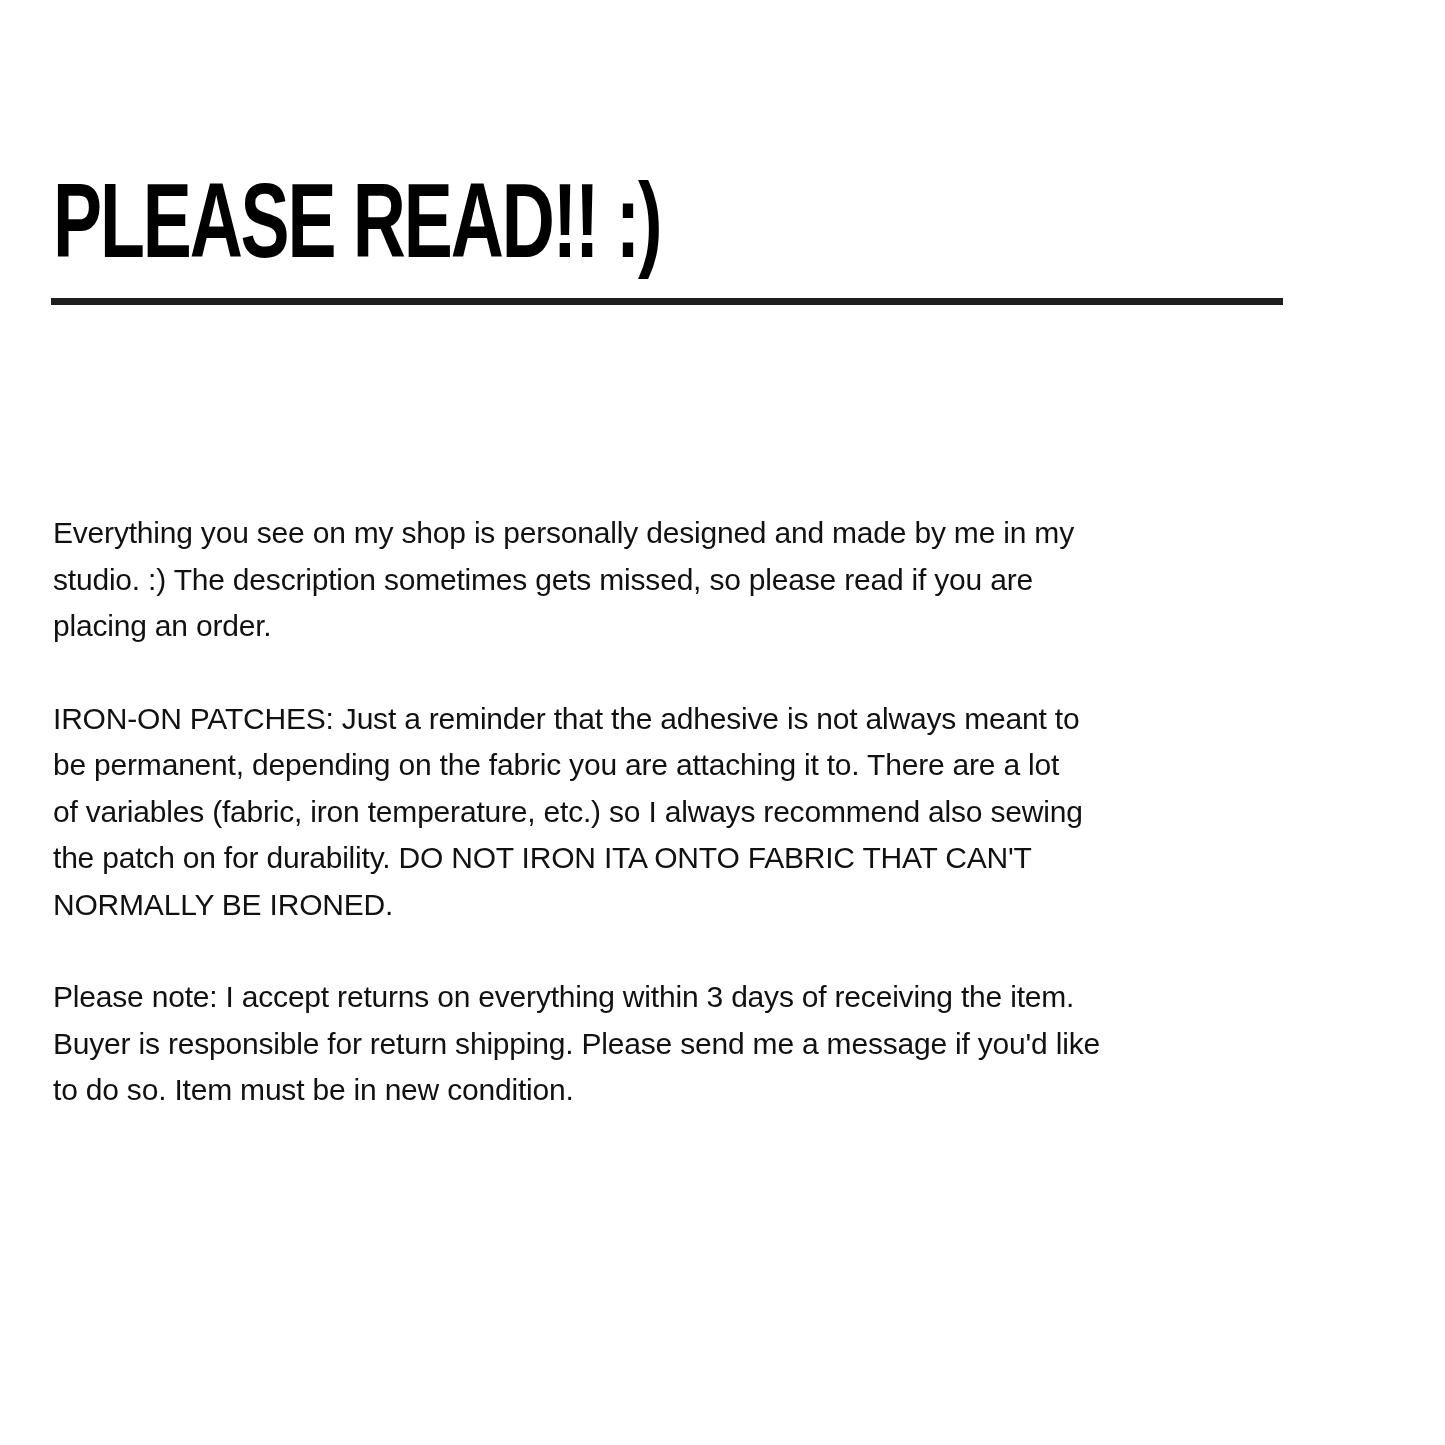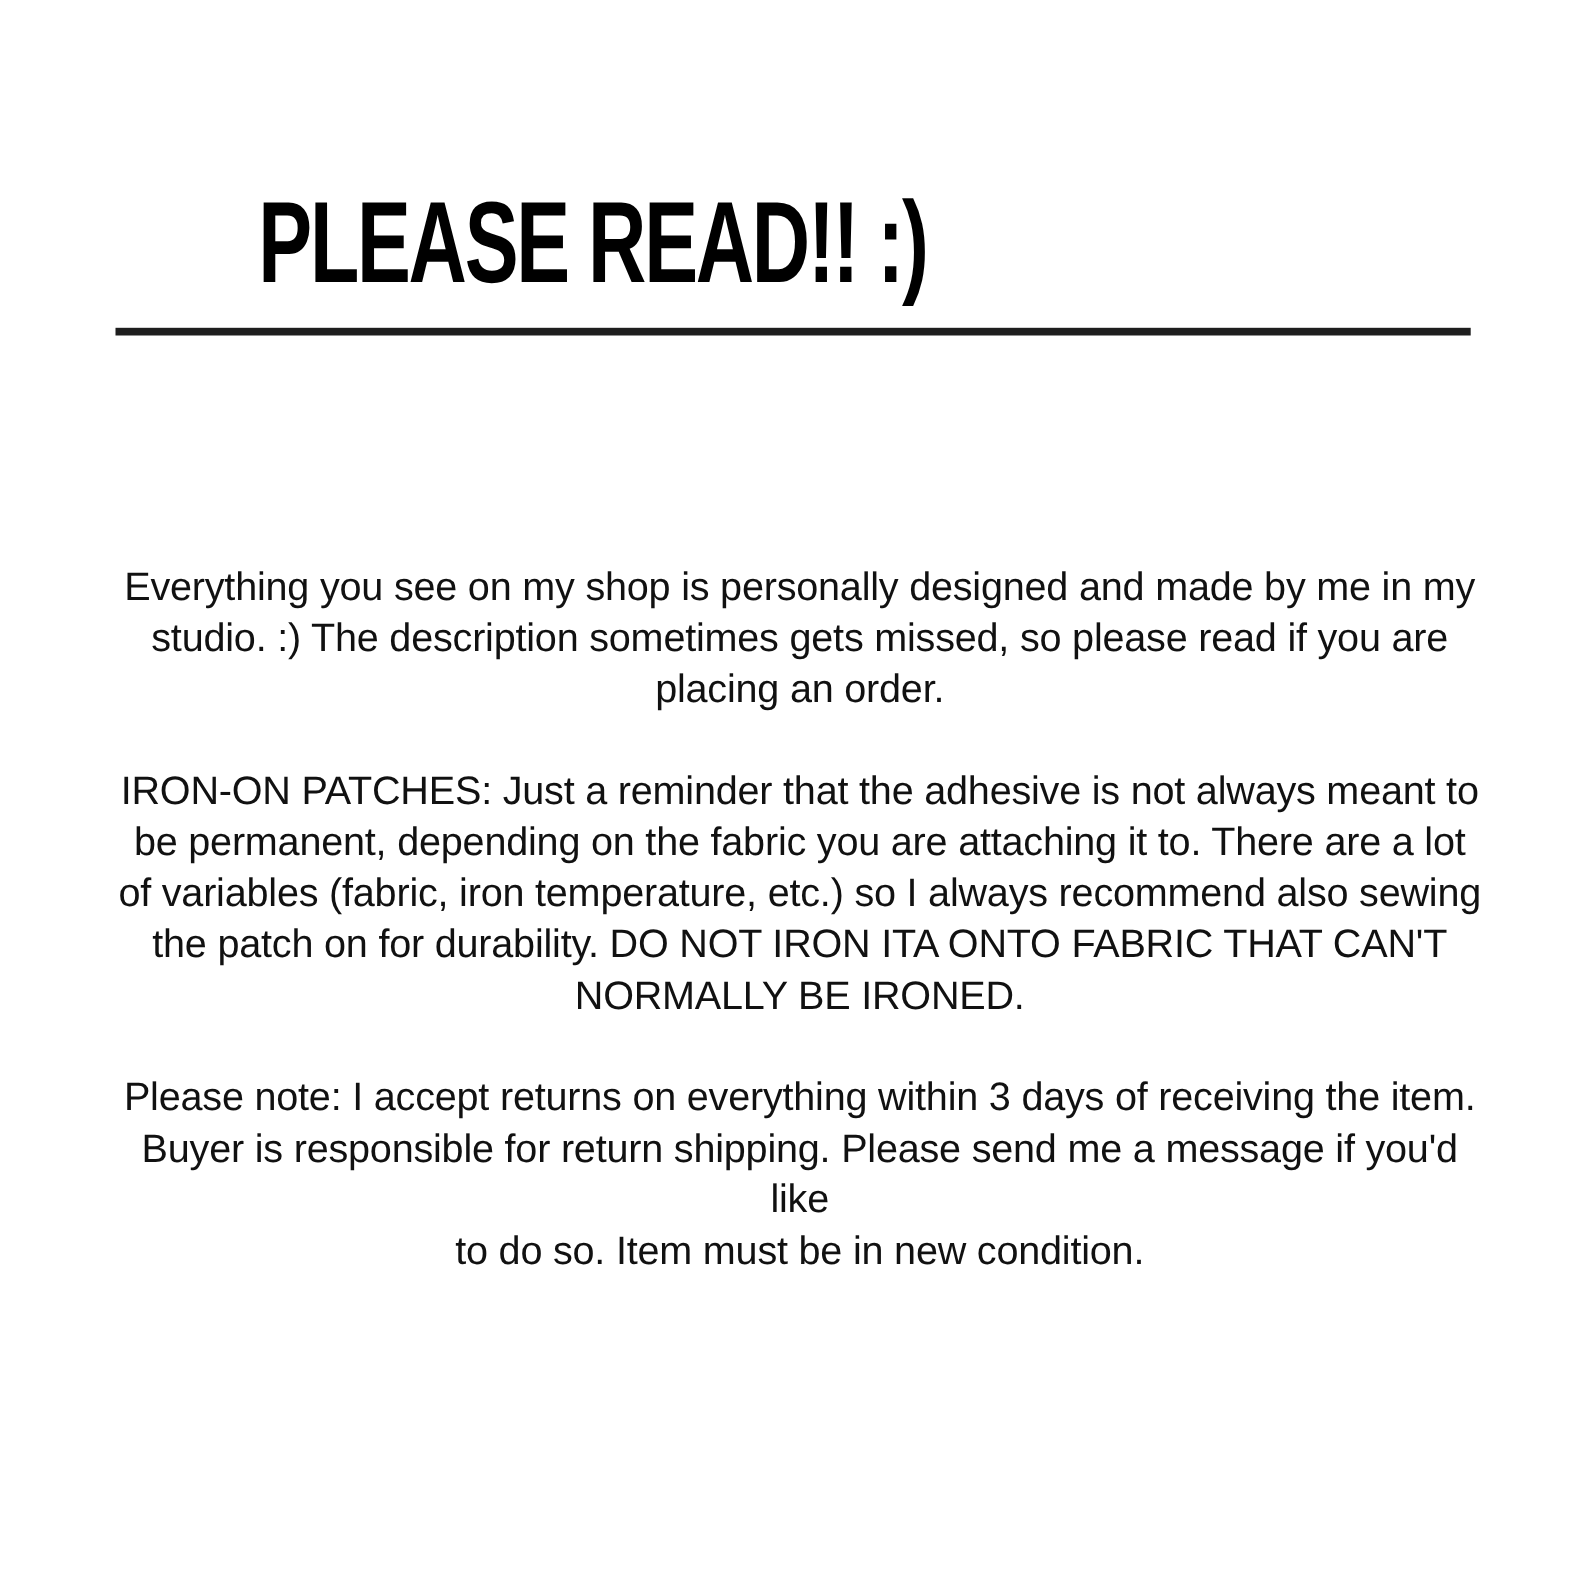--- a/index.html
+++ b/index.html
@@ -10,22 +10,21 @@
   .page {
     position: relative;
     width: 1445px;
     height: 1445px;
     background: #ffffff;
     overflow: hidden;
     font-family: "Liberation Sans", sans-serif;
     color: #111111;
   }
   .content {
-    padding: 168px 105px 0 107px;
-    text-align: center;
+    padding: 168px 105px 0 53px;
   }
   .headline {
     margin: 0;
     font-family: "Liberation Sans", "DejaVu Sans", sans-serif;
     font-weight: bold;
     font-size: 105px;
     line-height: 1;
     letter-spacing: -3px;
     color: #000000;
     white-space: nowrap;
@@ -38,21 +37,21 @@
     width: 1232px;
     height: 7px;
     background: #1e1e1e;
   }
   .body-text {
     margin-top: 205px;
     width: 1240px;
   }
   .body-text p {
     margin: 0 0 46px 0;
-    font-size: 36px;
+    font-size: 30px;
     line-height: 46.5px;
     letter-spacing: -0.2px;
     color: #111111;
     white-space: pre-line;
   }
   .body-text p:last-child {
     margin-bottom: 0;
   }
 </style>
 </head>

